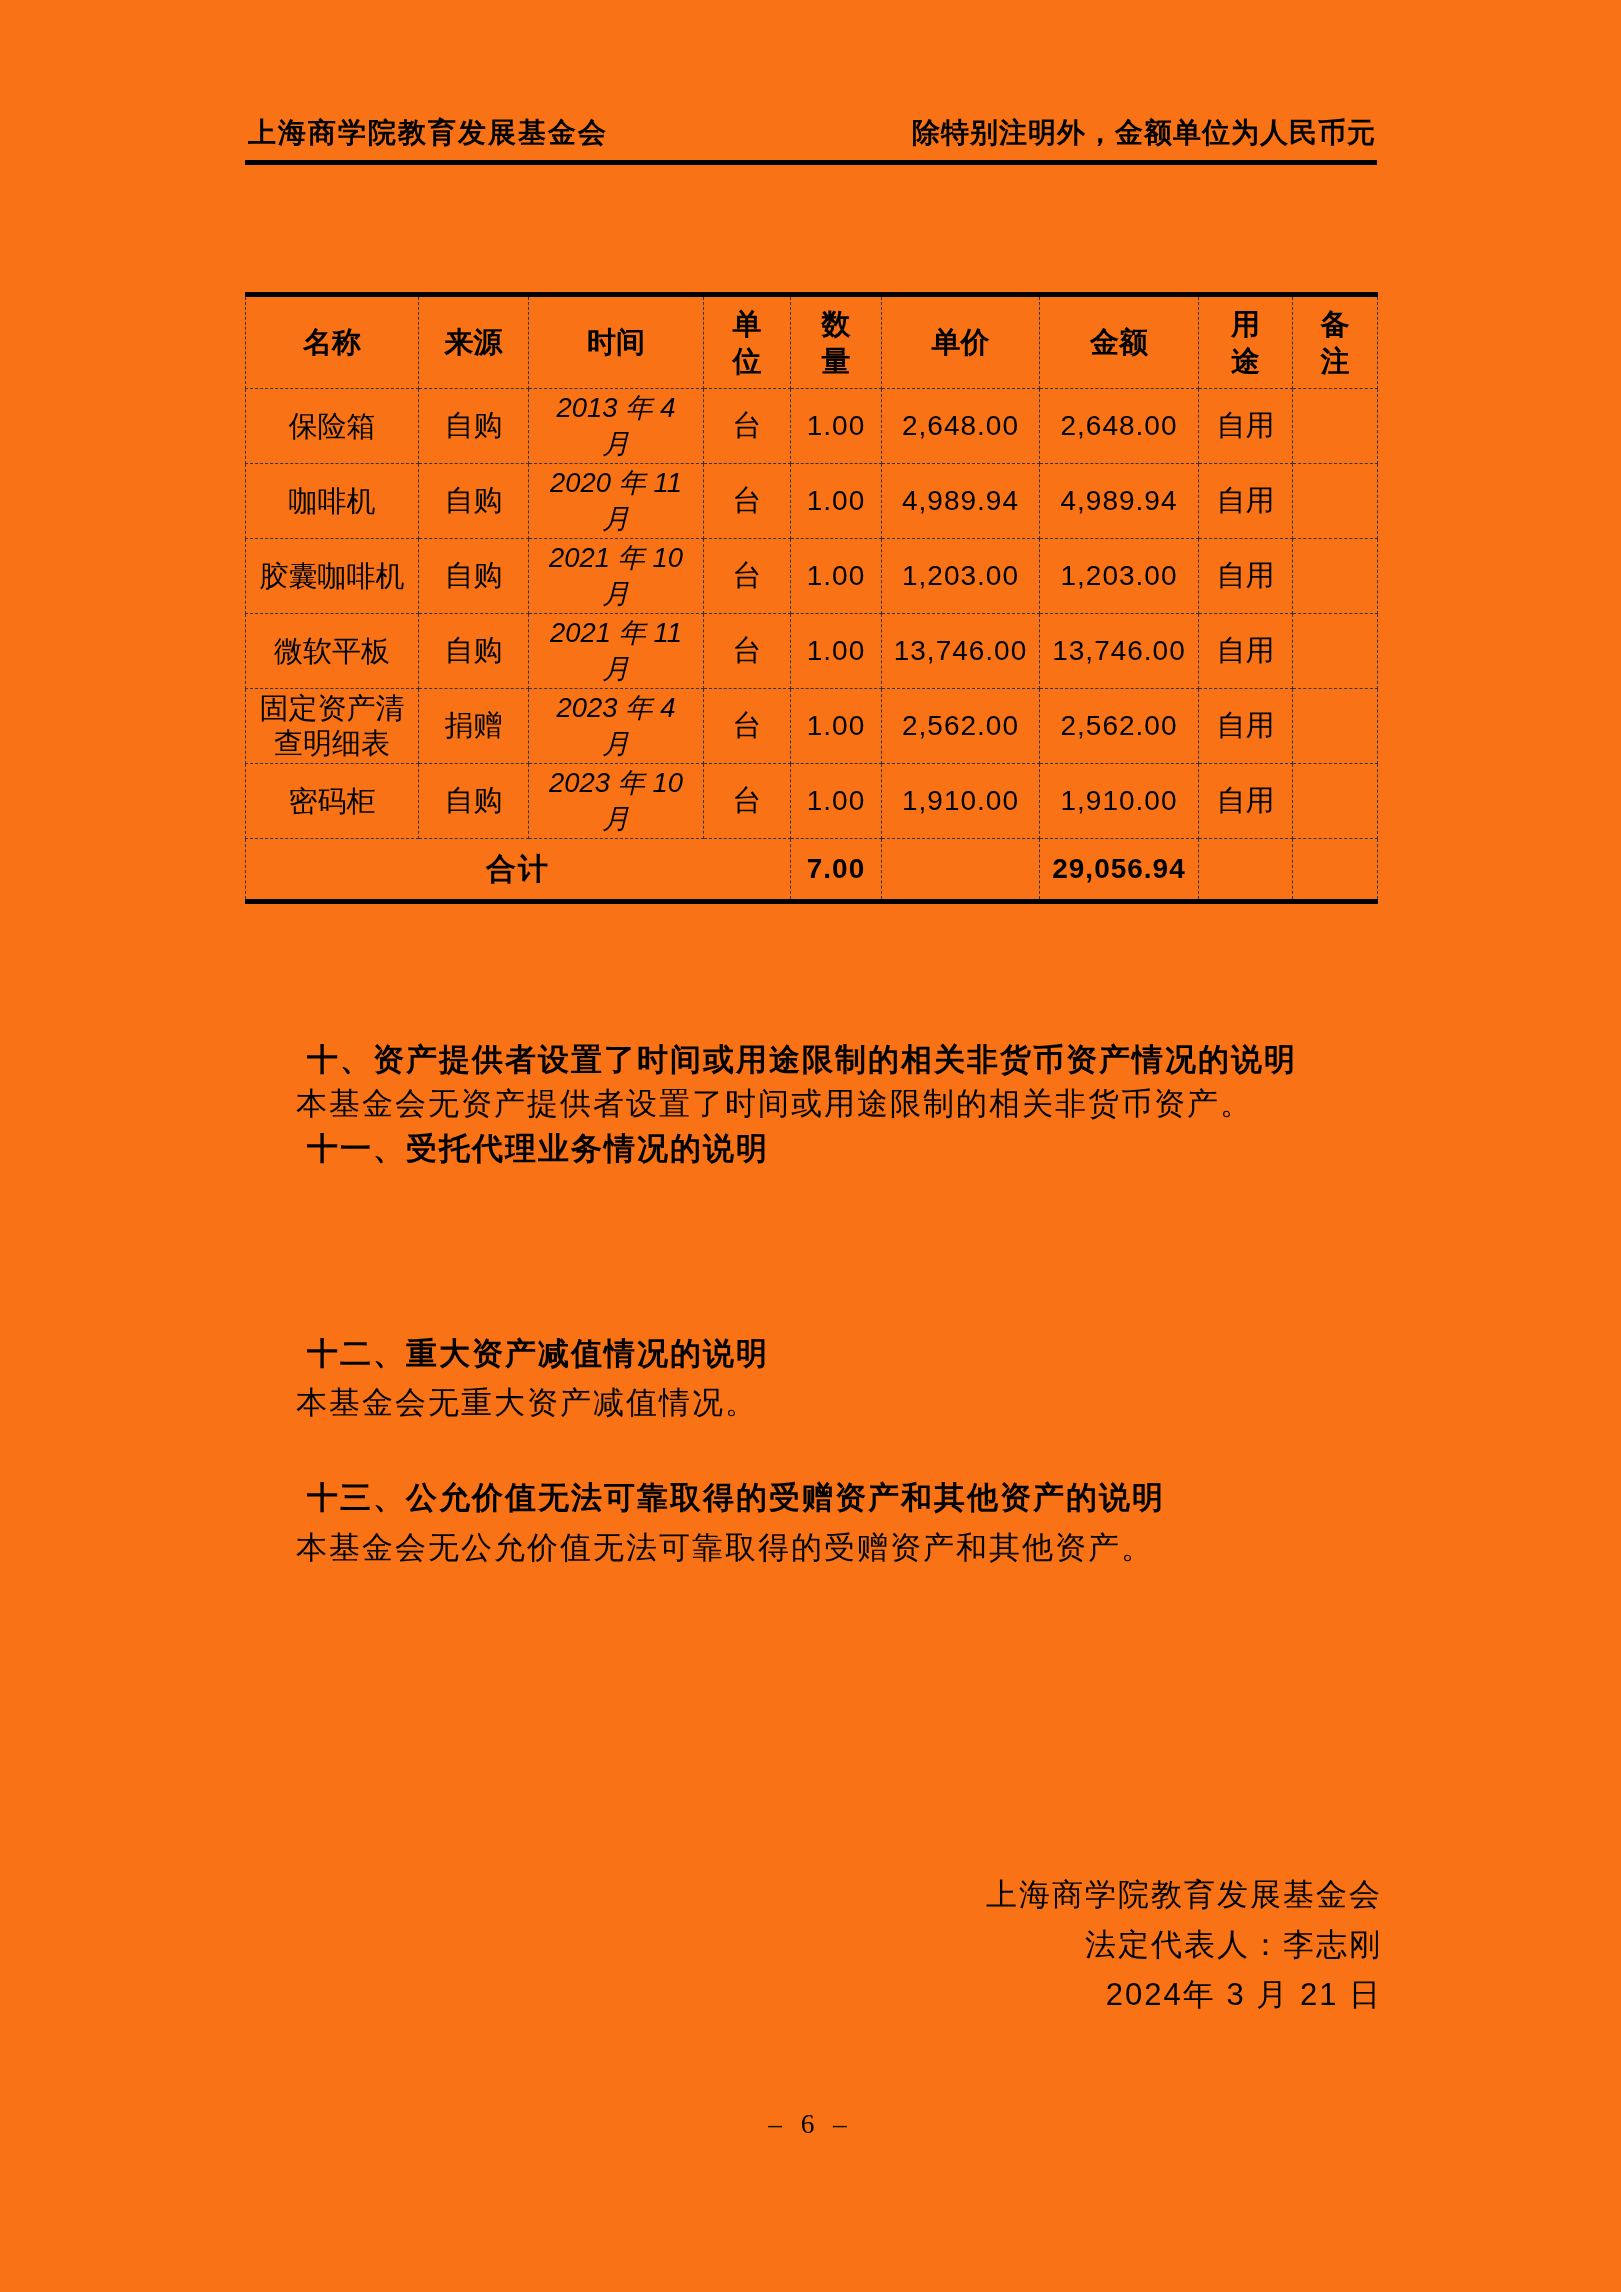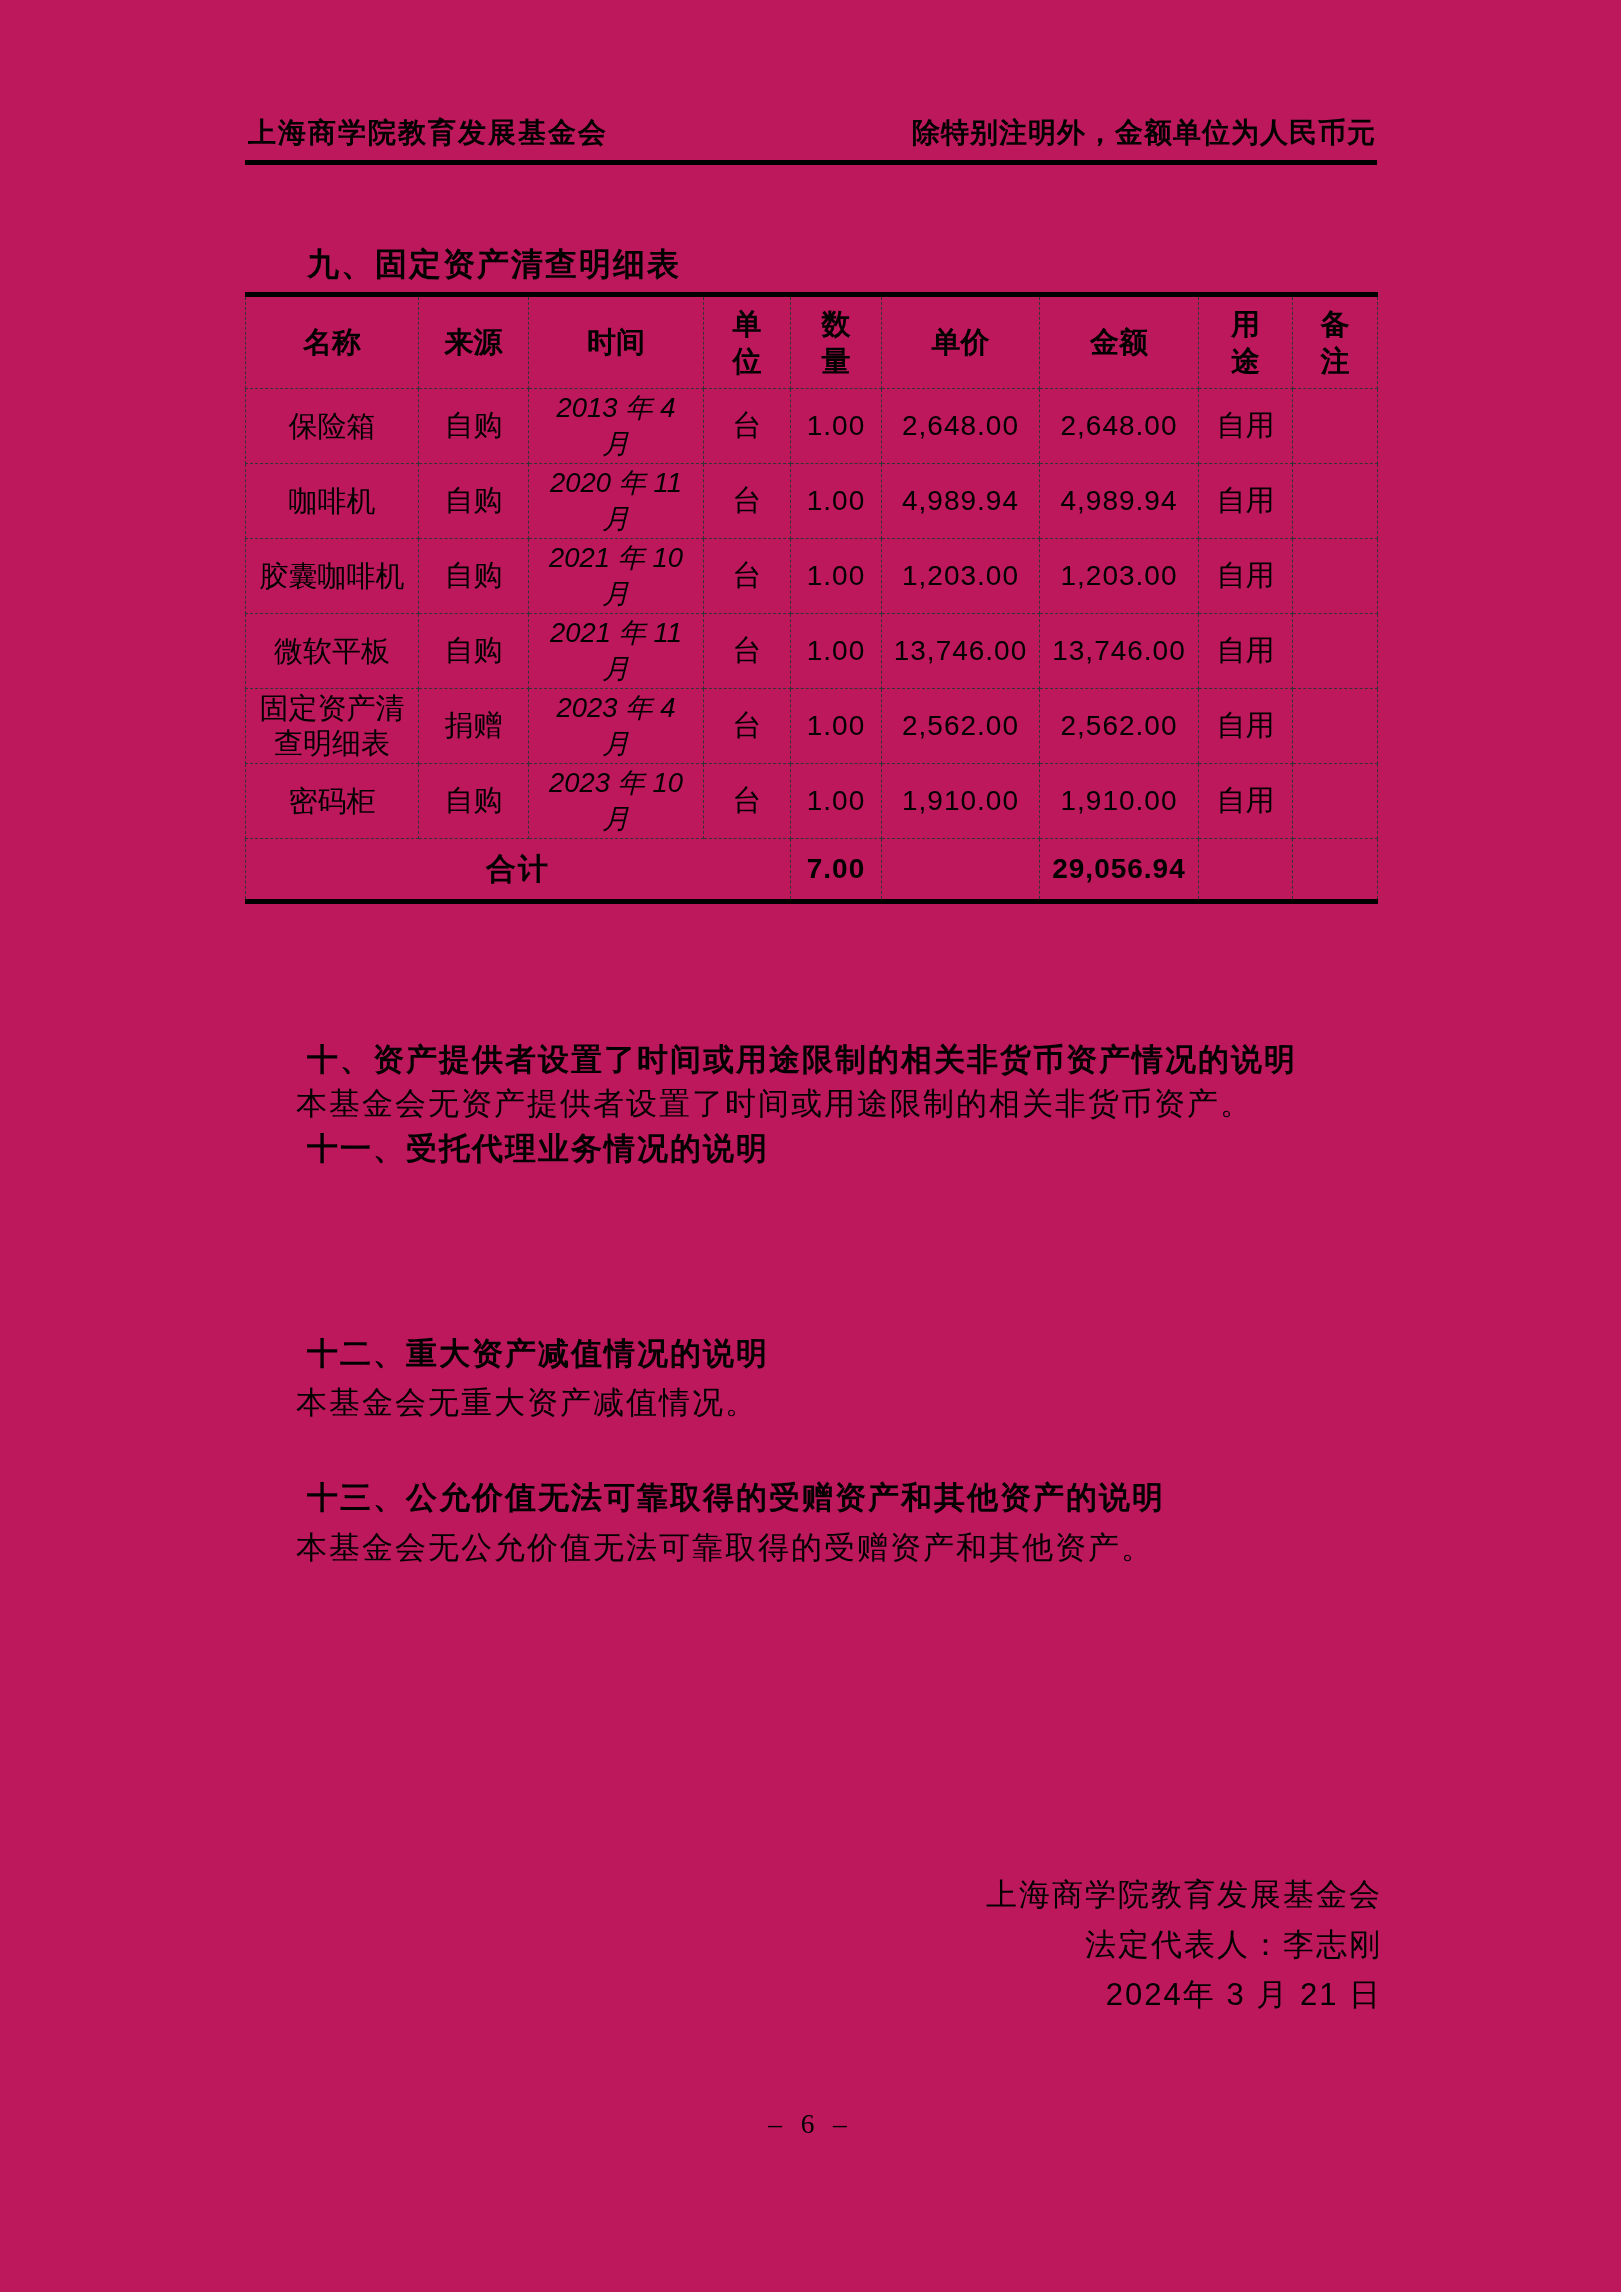--- a/index.html
+++ b/index.html
@@ -1,20 +1,20 @@
 <!DOCTYPE html>
 <html><head>
 <meta charset="utf-8">
 <style>
   html,body{margin:0;padding:0;background:#888;}
   .page{
     position:relative;
     width:1621px;height:2293px;
     margin:0 auto;
-    background:#be185d;
+    background:#f97316;
     font-family:"Liberation Sans",sans-serif;
     color:#000;
     overflow:hidden;
   }
   
   .hdr-left{
     position:absolute;left:248px;top:114px;
     font-size:28px;font-weight:600;letter-spacing:2px;white-space:nowrap;
   }
   .hdr-right{
@@ -81,21 +81,20 @@
 </style>
 </head>
 <body>
 
 <div class="page">
 
   <div class="hdr-left">上海商学院教育发展基金会</div>
   <div class="hdr-right">除特别注明外，金额单位为人民币元</div>
   <div class="hdr-rule"></div>
 
-  <div class="tbl-title">九、固定资产清查明细表</div>
 
   <table class="asset">
     <colgroup id="asset-cols">
         <col style="width: 173px;">
         <col style="width: 110px;">
         <col style="width: 175px;">
         <col style="width: 87px;">
         <col style="width: 91px;">
         <col style="width: 158px;">
         <col style="width: 159px;">

